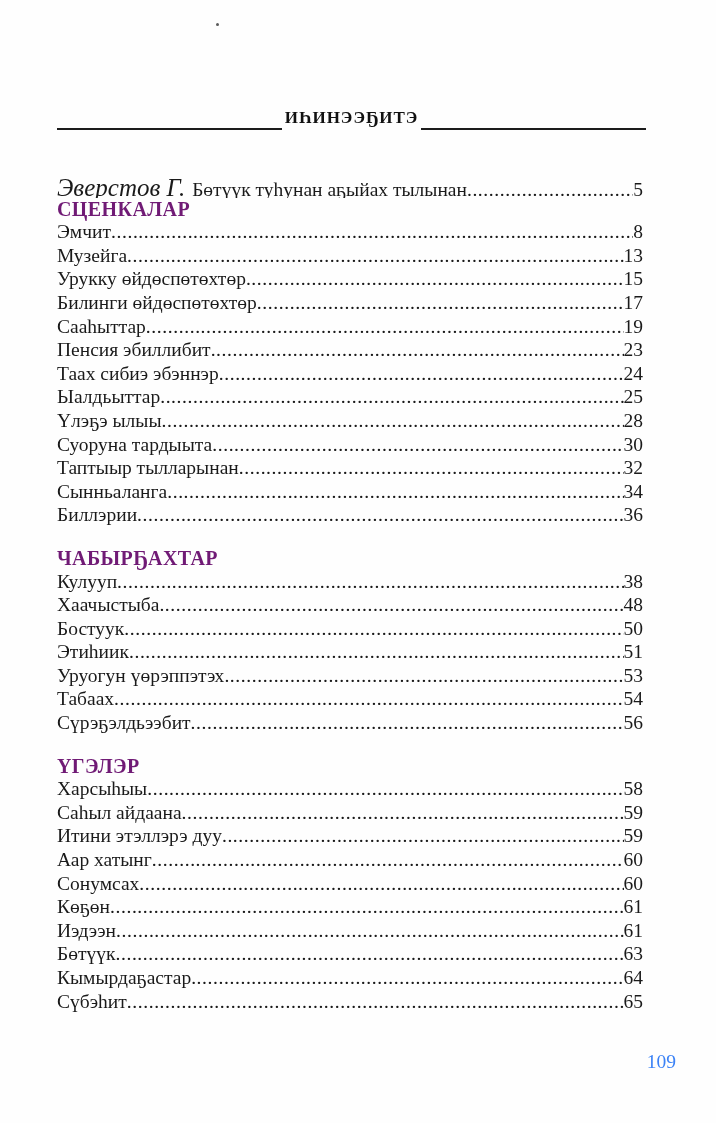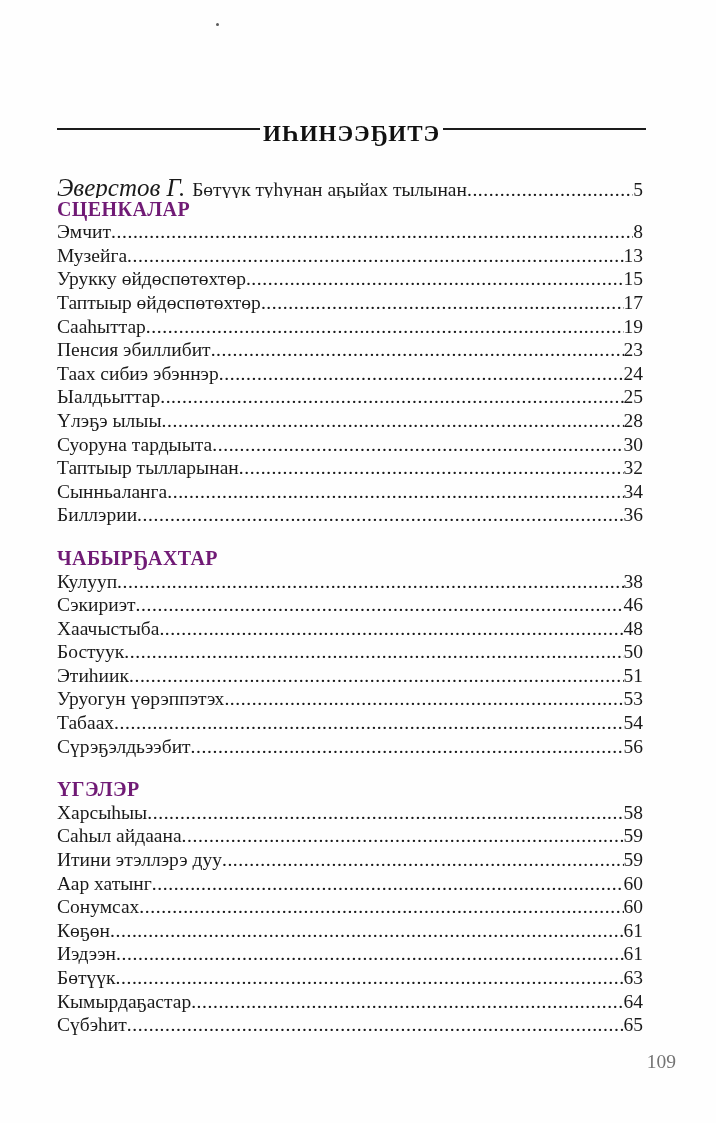--- a/index.html
+++ b/index.html
@@ -11,41 +11,41 @@
   
   .speck { position:absolute; left:216px; top:23px; width:3px; height:3px;
            background:#5a5a5a; border-radius:50%; }
 
   
   .title-wrap { position:absolute; left:57px; right:70px; top:102px; height:31px;
                 text-align:center; }
   .title-rule { position:absolute; left:0; right:0; bottom:3px; height:2.5px;
                 background:#1c1c1c; }
   .page-title {
-    position:relative; display:inline-block; margin:16px; padding:0 3px;
-    background:#fefefe; font-size:23px; font-weight:bold; letter-spacing:1px;
+    position:relative; display:inline-block; margin:0; padding:0 3px;
+    background:#fefefe; font-size:17px; font-weight:bold; letter-spacing:1px;
     line-height:31px; color:#111;
   }
 
   .toc { position:absolute; left:57px; width:586px; top:174px; }
   .toc-row { display:flex; align-items:baseline; height:23.6px; overflow:hidden; }
   .toc-row .t   { white-space:nowrap; font-size:19.5px; }
   .toc-row .author { white-space:nowrap; font-size:25px; font-style:italic;
                      margin-right:7px; }
   .heading-row { height:23.6px; overflow:hidden; }
   .heading { font-size:20px; font-weight:bold; letter-spacing:0.4px;
              line-height:23.6px; white-space:nowrap; color:#701a75; }
   .sec-gap { margin-top:19px; }
   .dots { flex:1 1 auto; overflow:hidden; white-space:nowrap;
           font-size:19.5px; letter-spacing:0.6px; min-width:8px; }
   .dots::after { content:"........................................................................................................................................................................................"; }
   .pg { white-space:nowrap; font-size:19.5px; }
 
   .page-number { position:absolute; top:1051px; right:40px;
-                 font-size:19.5px; color:#737373; }
+                 font-size:19.5px; color:#3b82f6; }
 </style>
 </head>
 <body>
 
 <div class="page">
 
   <span class="speck"></span>
 
   <div class="title-wrap">
     <div class="title-rule"></div>
@@ -74,21 +74,21 @@
       <span class="t">Музейга</span>
       <span class="dots"></span>
       <span class="pg">13</span>
     </div>
     <div class="toc-row">
       <span class="t">Урукку өйдөспөтөхтөр</span>
       <span class="dots"></span>
       <span class="pg">15</span>
     </div>
     <div class="toc-row">
-      <span class="t">Таптыыр өйдөспөтөхтөр</span>
+      <span class="t">Билинги өйдөспөтөхтөр</span>
       <span class="dots"></span>
       <span class="pg">17</span>
     </div>
     <div class="toc-row">
       <span class="t">Сааһыттар</span>
       <span class="dots"></span>
       <span class="pg">19</span>
     </div>
     <div class="toc-row">
       <span class="t">Пенсия эбиллибит</span>
@@ -134,25 +134,20 @@
     <div class="heading-row sec-gap">
       <span class="heading">ЧАБЫРҔАХТАР</span>
     </div>
 
     <div class="toc-row">
       <span class="t">Кулууп</span>
       <span class="dots"></span>
       <span class="pg">38</span>
     </div>
     <div class="toc-row">
-      <span class="t">Сэкириэт</span>
-      <span class="dots"></span>
-      <span class="pg">46</span>
-    </div>
-    <div class="toc-row">
       <span class="t">Хаачыстыба</span>
       <span class="dots"></span>
       <span class="pg">48</span>
     </div>
     <div class="toc-row">
       <span class="t">Бостуук</span>
       <span class="dots"></span>
       <span class="pg">50</span>
     </div>
     <div class="toc-row">

